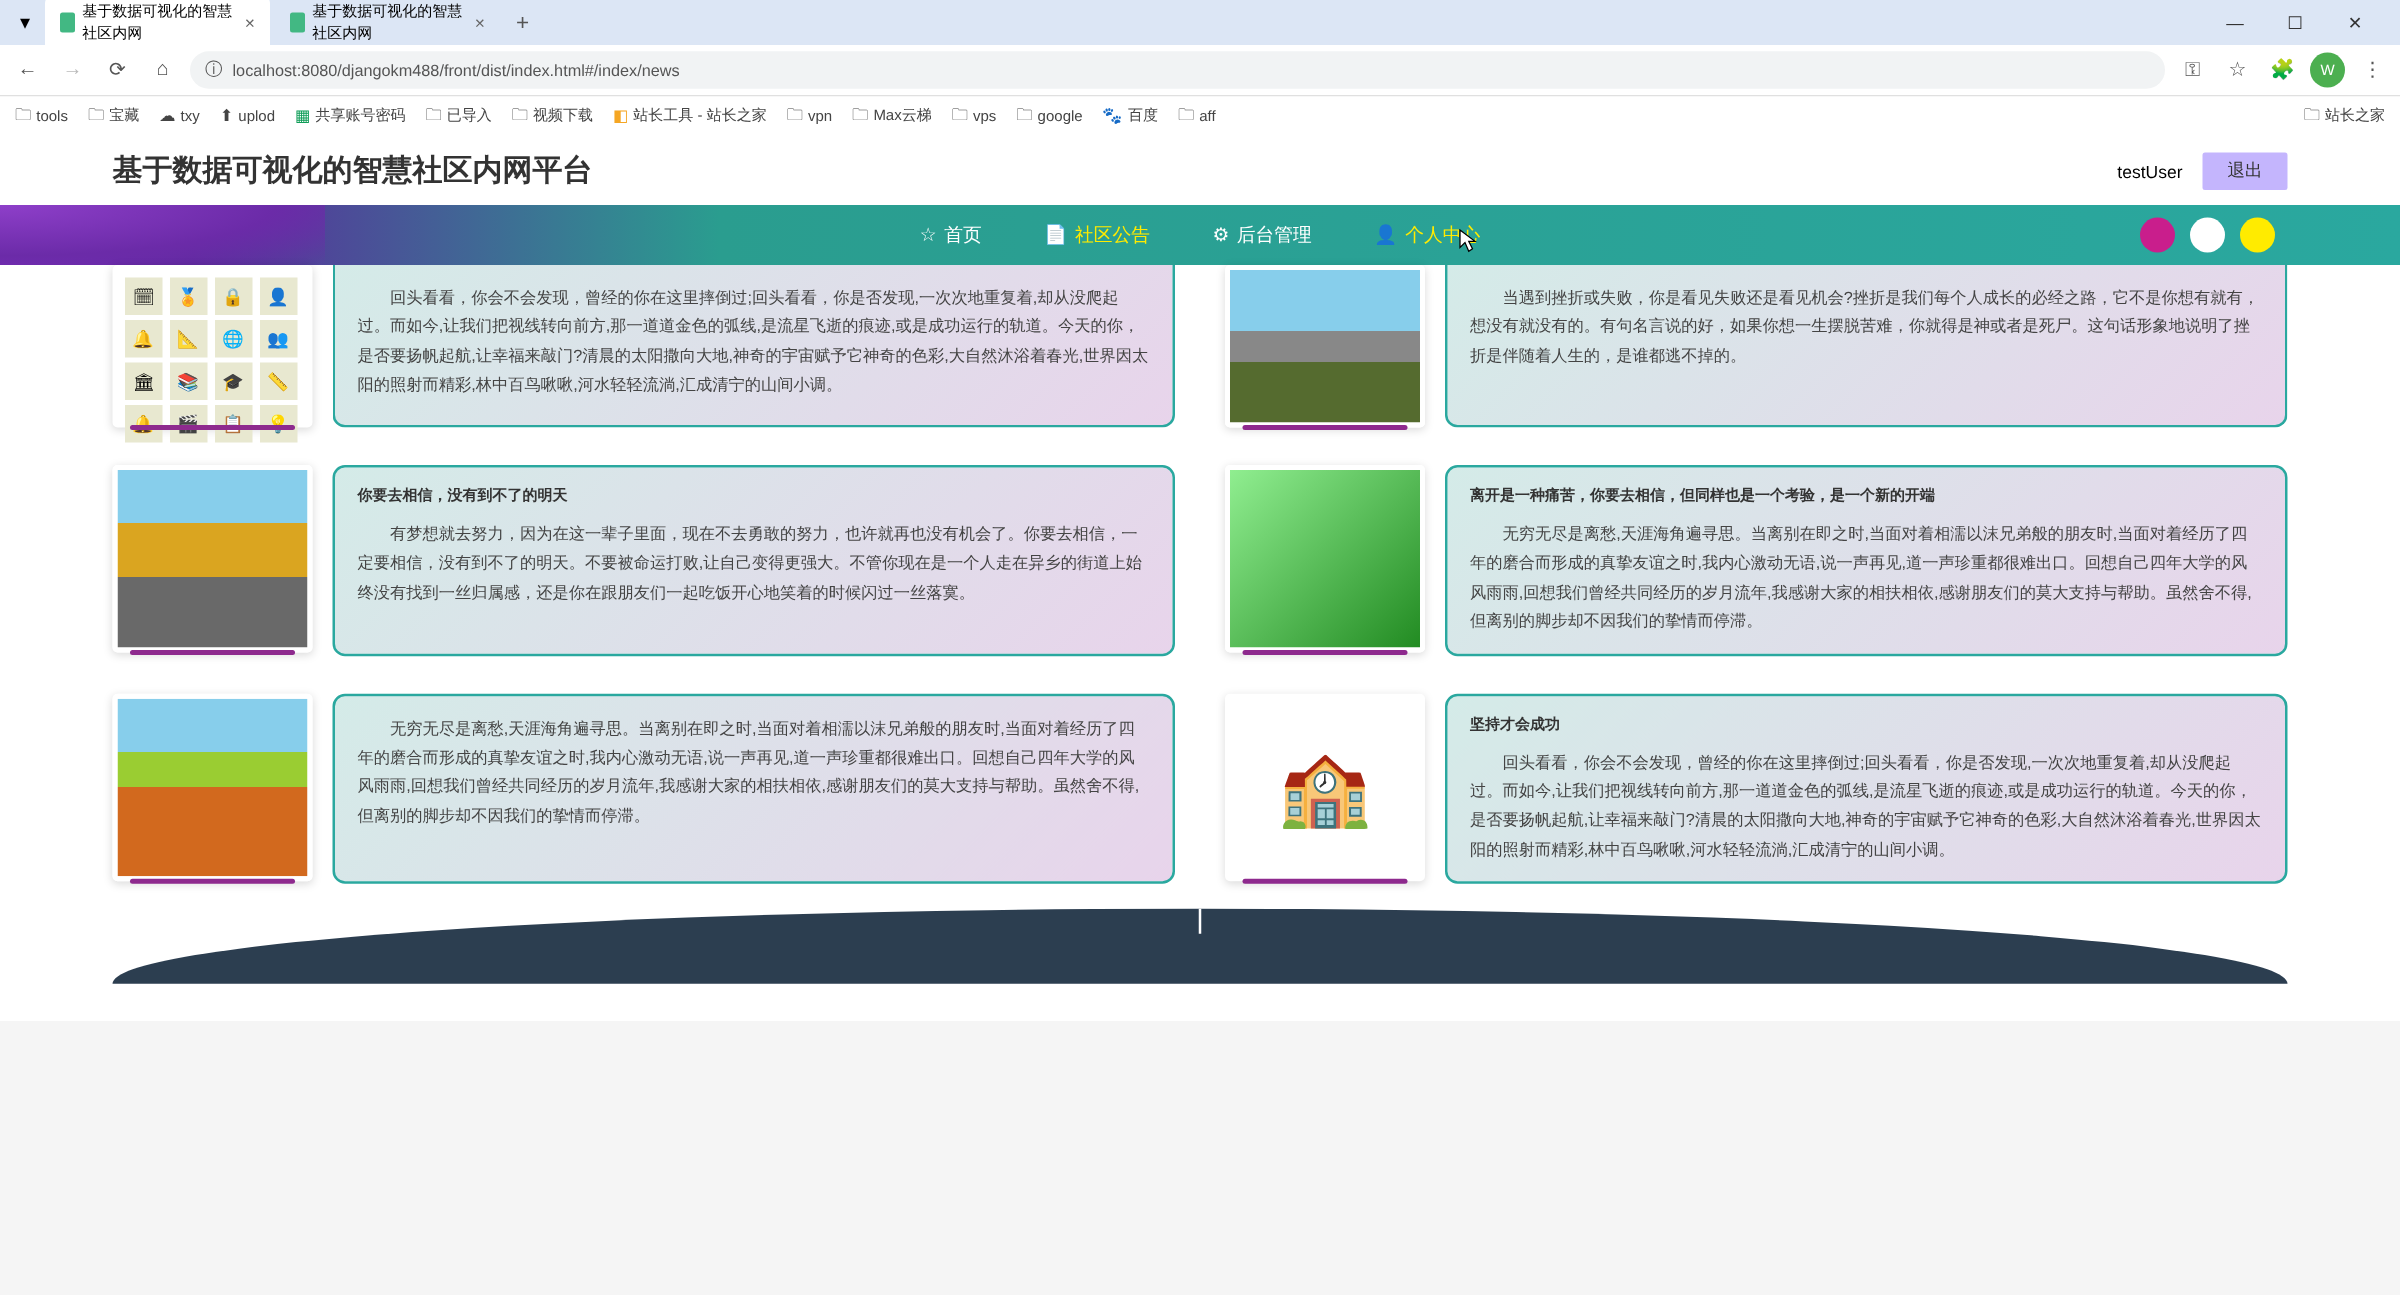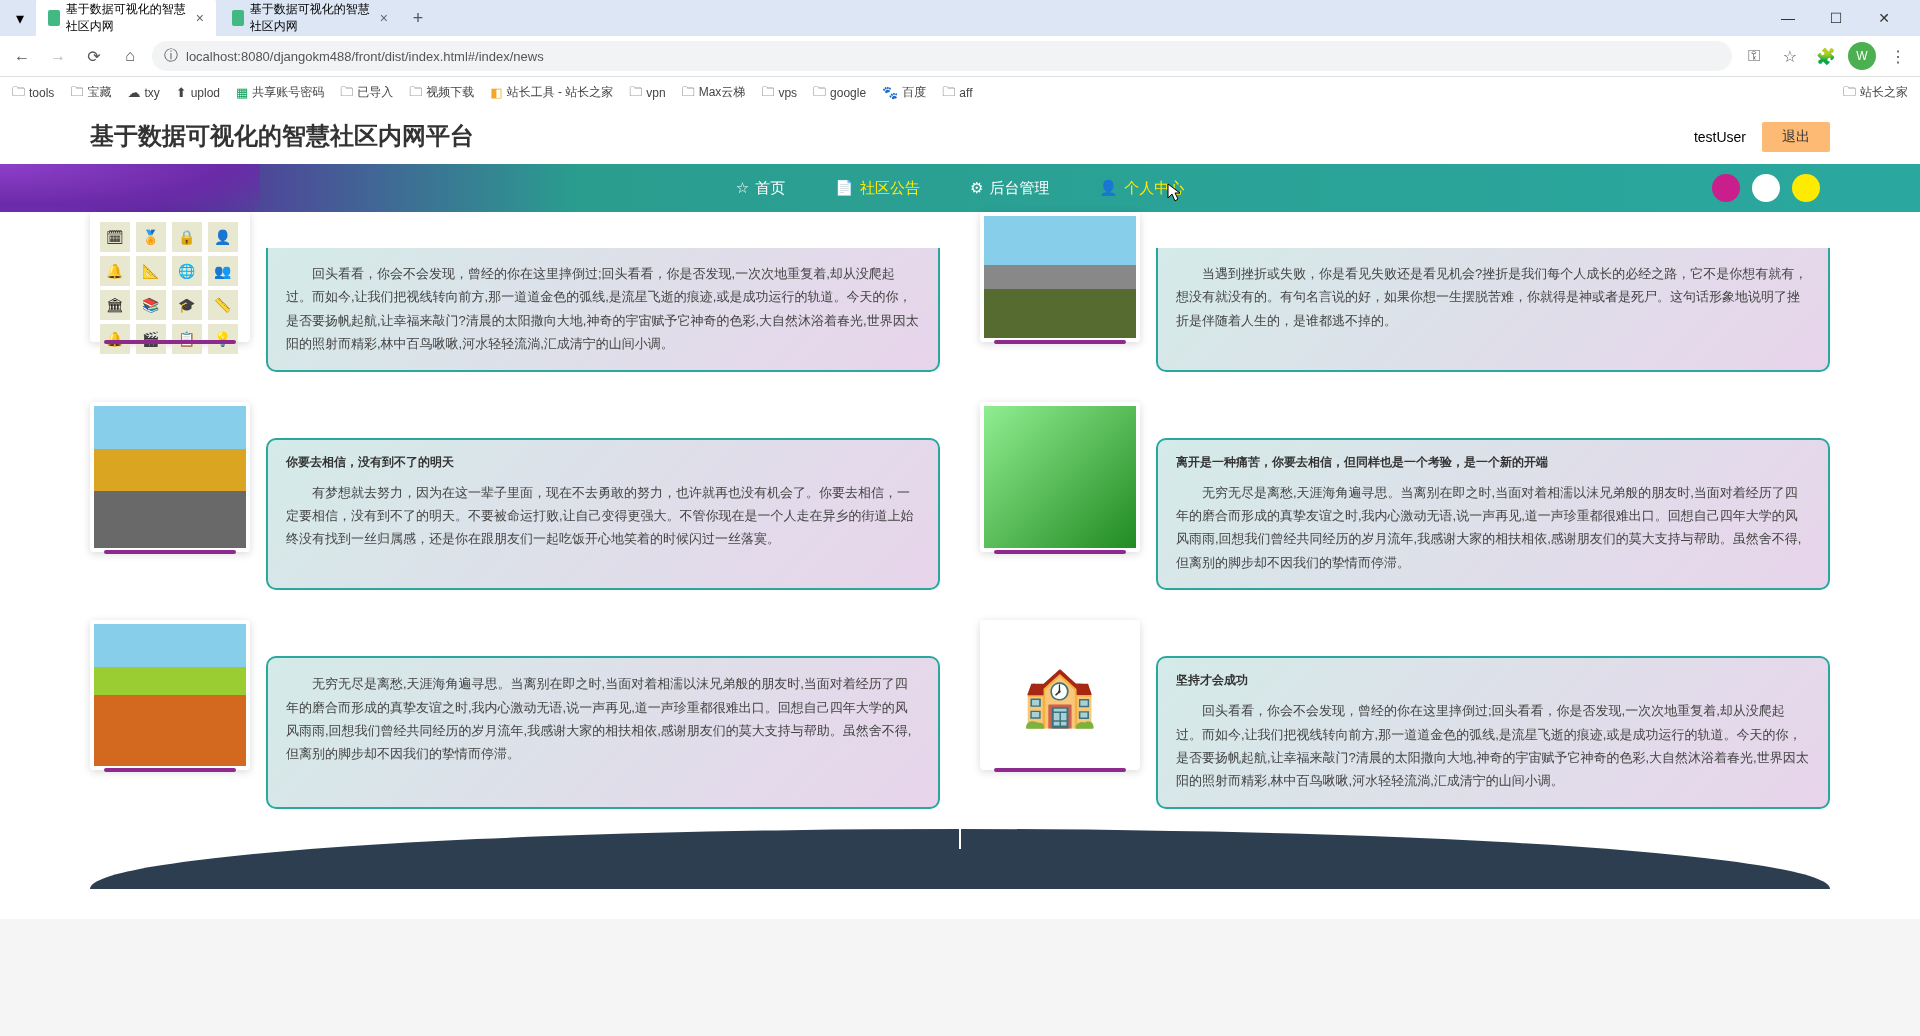--- a/index.html
+++ b/index.html
@@ -27,40 +27,40 @@
     .bookmarks-bar { display: flex; align-items: center; height: 32px; padding: 0 12px; gap: 16px; background: #fff; border-top: 1px solid #e0e0e0; font-size: 12px; color: #444; }
     .bookmark-item { display: flex; align-items: center; gap: 4px; }
     .bm-icon { font-size: 13px; }
     .bookmarks-right { margin-left: auto; display: flex; align-items: center; gap: 4px; }
     
     
     .page { background: #fff; }
     .page-header { display: flex; align-items: flex-end; padding: 12px 90px; }
     .page-title { font-size: 24px; font-weight: bold; color: #333; }
     .user-area { margin-left: auto; display: flex; align-items: center; gap: 16px; font-size: 14px; }
-    .logout-btn { background: #fdba74; padding: 6px 20px; color: #333; border-radius: 2px; }
+    .logout-btn { background: #c4b5fd; padding: 6px 20px; color: #333; border-radius: 2px; }
     
     .main-nav { position: relative; height: 48px; background: linear-gradient(90deg, #7b2cbf 0%, #5a2a9c 8%, #2a9d8f 30%, #2aa89f 100%); display: flex; align-items: center; justify-content: center; gap: 50px; }
     .main-nav::before { content: ""; position: absolute; left: 0; top: 0; width: 260px; height: 100%; background: radial-gradient(ellipse at top left, #8e3fc9 0%, #6b2ba8 60%, transparent 100%); }
     .nav-item { display: flex; align-items: center; gap: 6px; color: #fff; font-size: 15px; z-index: 1; }
     .nav-item.active { color: #ffeb00; }
     .nav-item.hover { color: #ffeb00; position: relative; }
     .cursor { position: absolute; width: 16px; height: 20px; left: 68px; top: 4px; }
     .color-dots { position: absolute; right: 100px; display: flex; gap: 12px; z-index: 1; }
     .dot { width: 28px; height: 28px; border-radius: 50%; }
     .dot.magenta { background: #c91e8c; }
     .dot.white { background: #fff; }
     .dot.yellow { background: #ffeb00; }
     
     .content-area { padding: 0 90px 30px; background: #fff; }
     .news-grid { display: grid; grid-template-columns: 1fr 1fr; gap: 30px 40px; }
     .news-card { display: flex; gap: 16px; }
     .card-img { width: 160px; height: 150px; background: linear-gradient(135deg, #8bc34a, #4caf50); border-radius: 4px; border: 4px solid #fff; box-shadow: 0 2px 8px rgba(0,0,0,0.15); flex-shrink: 0; position: relative; }
     .card-img::after { content: ""; position: absolute; bottom: -6px; left: 10px; right: 10px; height: 4px; background: #8e2a8e; border-radius: 2px; }
-    .card-body { flex: 1; border: 2px solid #2aa89f; border-radius: 10px; padding: 14px 18px; background: linear-gradient(135deg, #d4ebe8 0%, #e8d4eb 100%); position: relative; overflow: hidden; margin-top: 36px; }
+    .card-body { flex: 1; border: 2px solid #2aa89f; border-radius: 10px; padding: 14px 18px; background: linear-gradient(135deg, #d4ebe8 0%, #e8d4eb 100%); position: relative; overflow: hidden; }
     .card-body.partial { border-top: none; border-radius: 0 0 10px 10px; }
     .card-title { font-size: 12px; font-weight: bold; color: #333; margin-bottom: 10px; }
     .card-text { font-size: 13px; color: #444; line-height: 1.8; text-indent: 2em; }
     
     .img-icons { background: #fff; display: grid; grid-template-columns: repeat(4, 1fr); gap: 4px; padding: 6px; }
     .icon-cell { background: #e8e8d0; width: 30px; height: 30px; display: flex; align-items: center; justify-content: center; font-size: 14px; }
     .img-campus1 { background: linear-gradient(180deg, #87ceeb 40%, #888 40%, #888 60%, #556b2f 60%); }
     .img-tree { background: linear-gradient(180deg, #87ceeb 30%, #daa520 30%, #daa520 60%, #696969 60%); }
     .img-aerial { background: linear-gradient(135deg, #90ee90, #228b22); }
     .img-track { background: linear-gradient(180deg, #87ceeb 30%, #9acd32 30%, #9acd32 50%, #d2691e 50%); }

